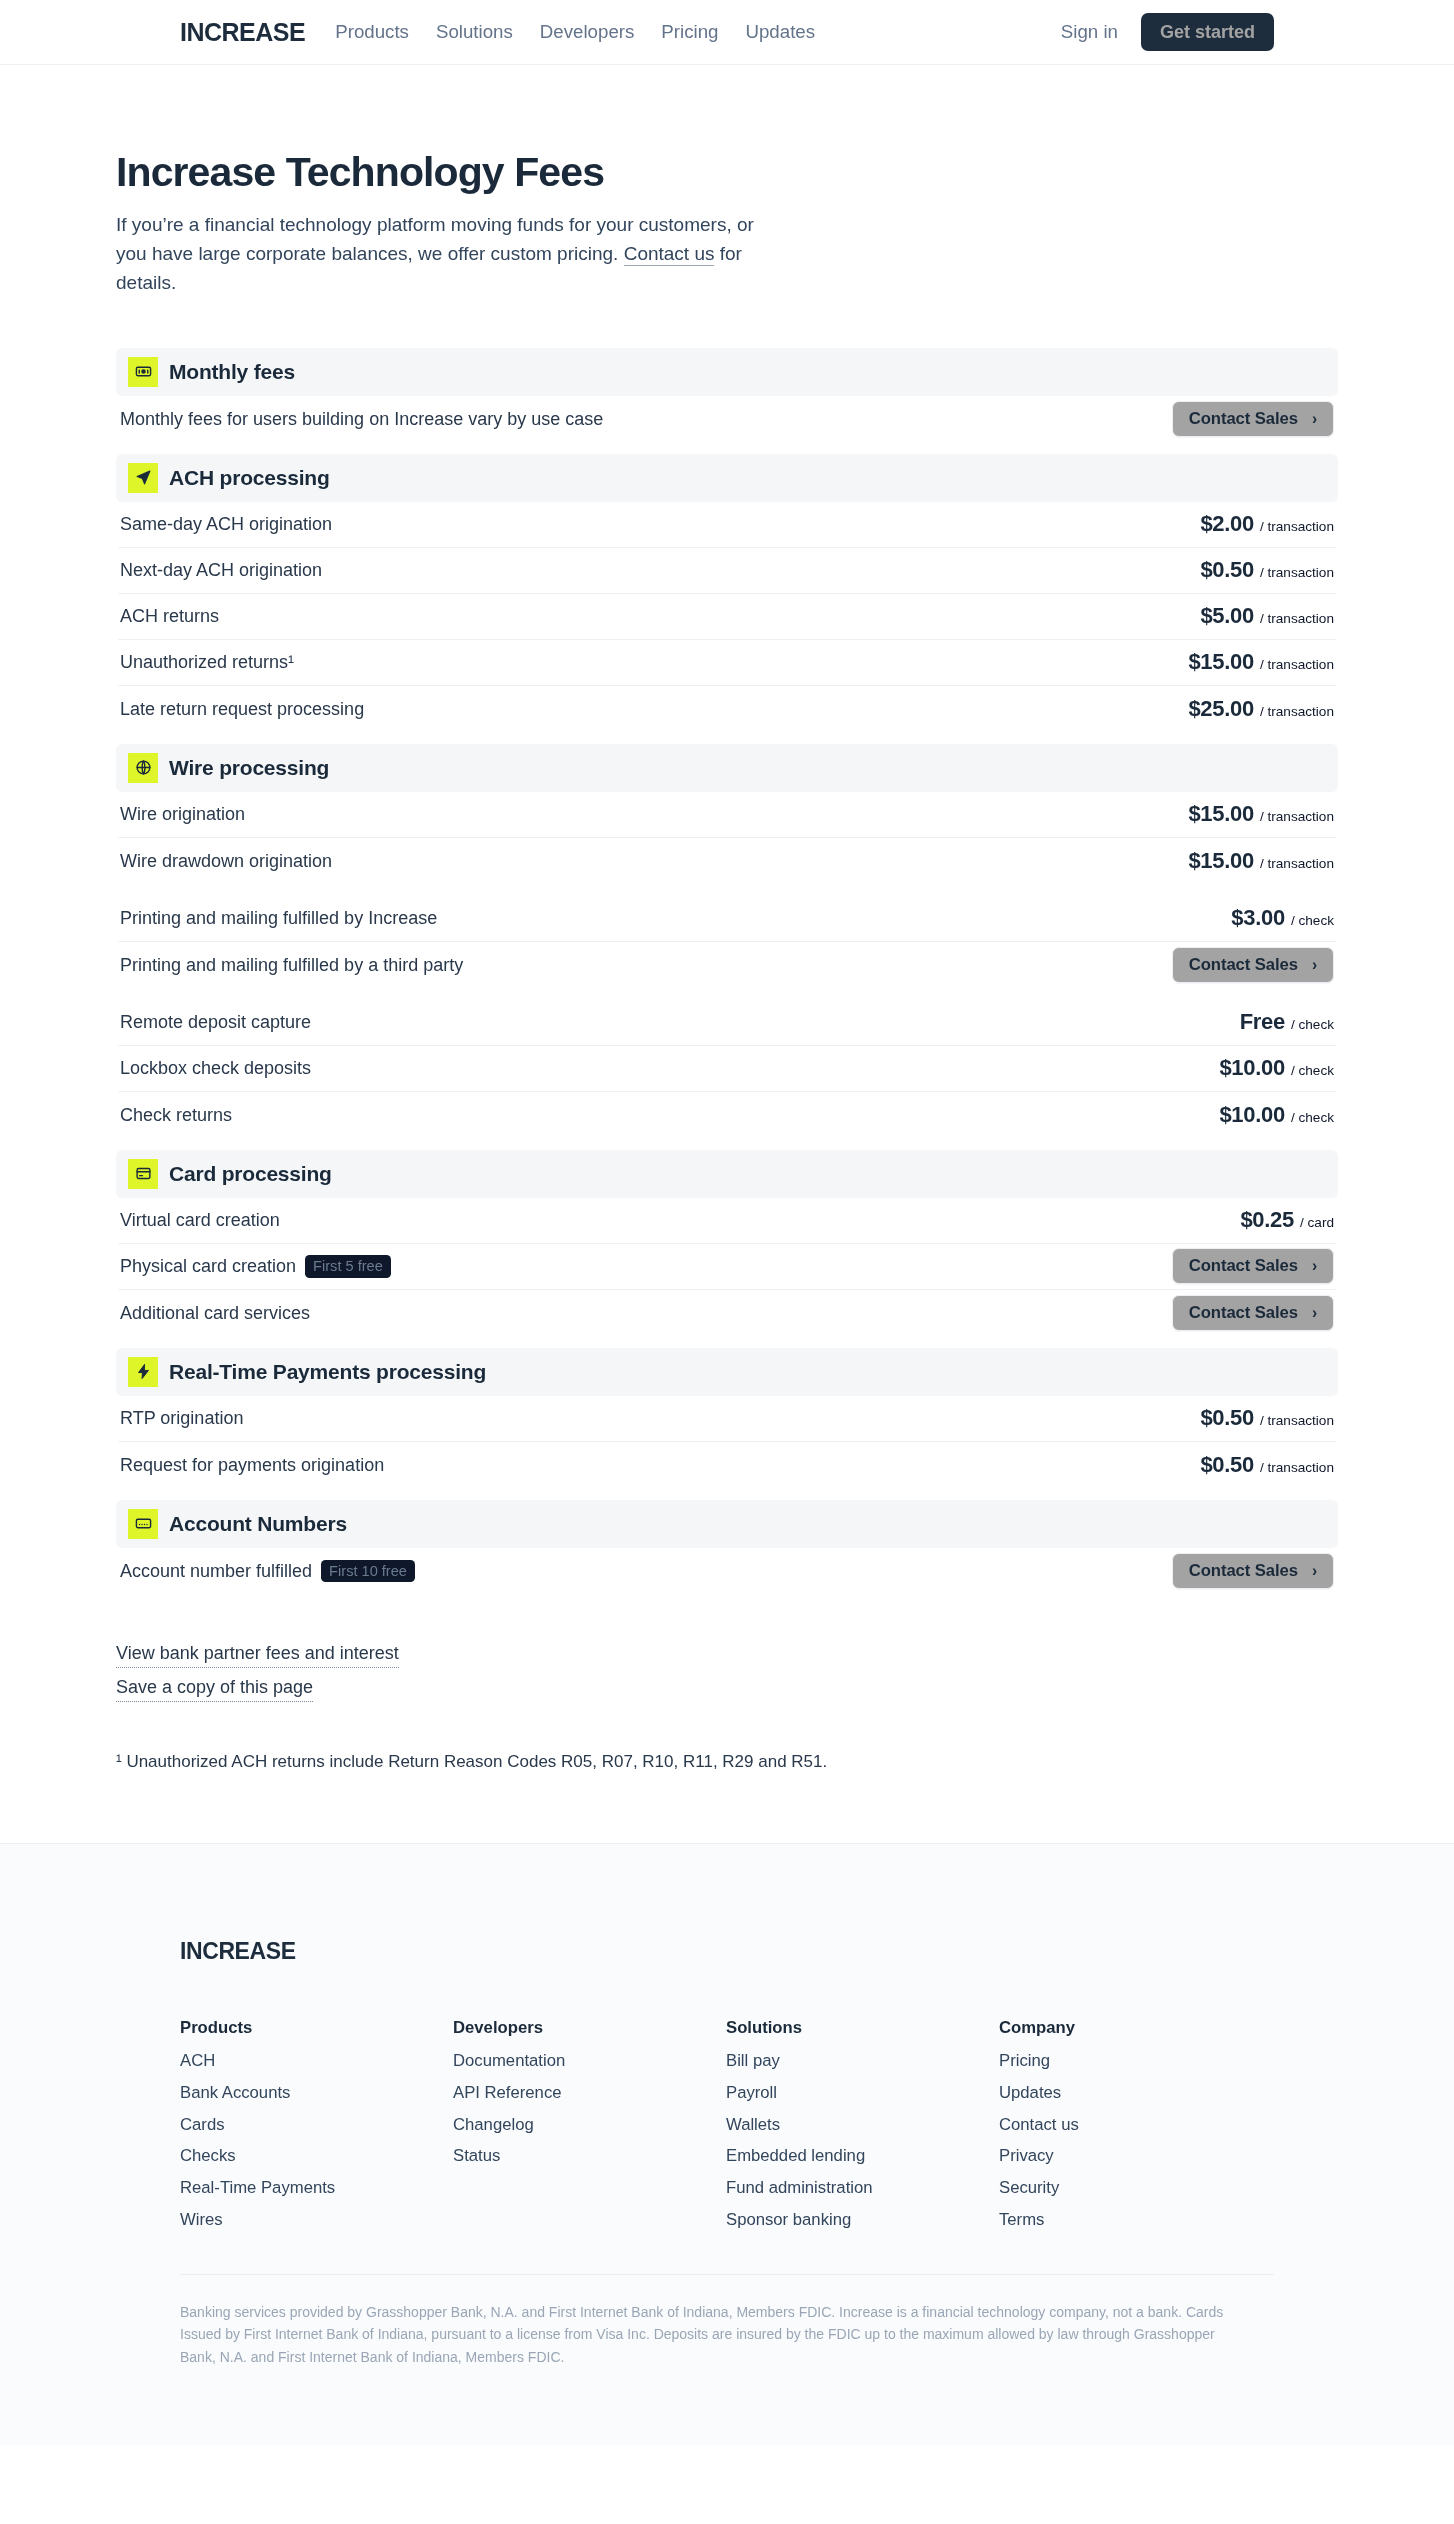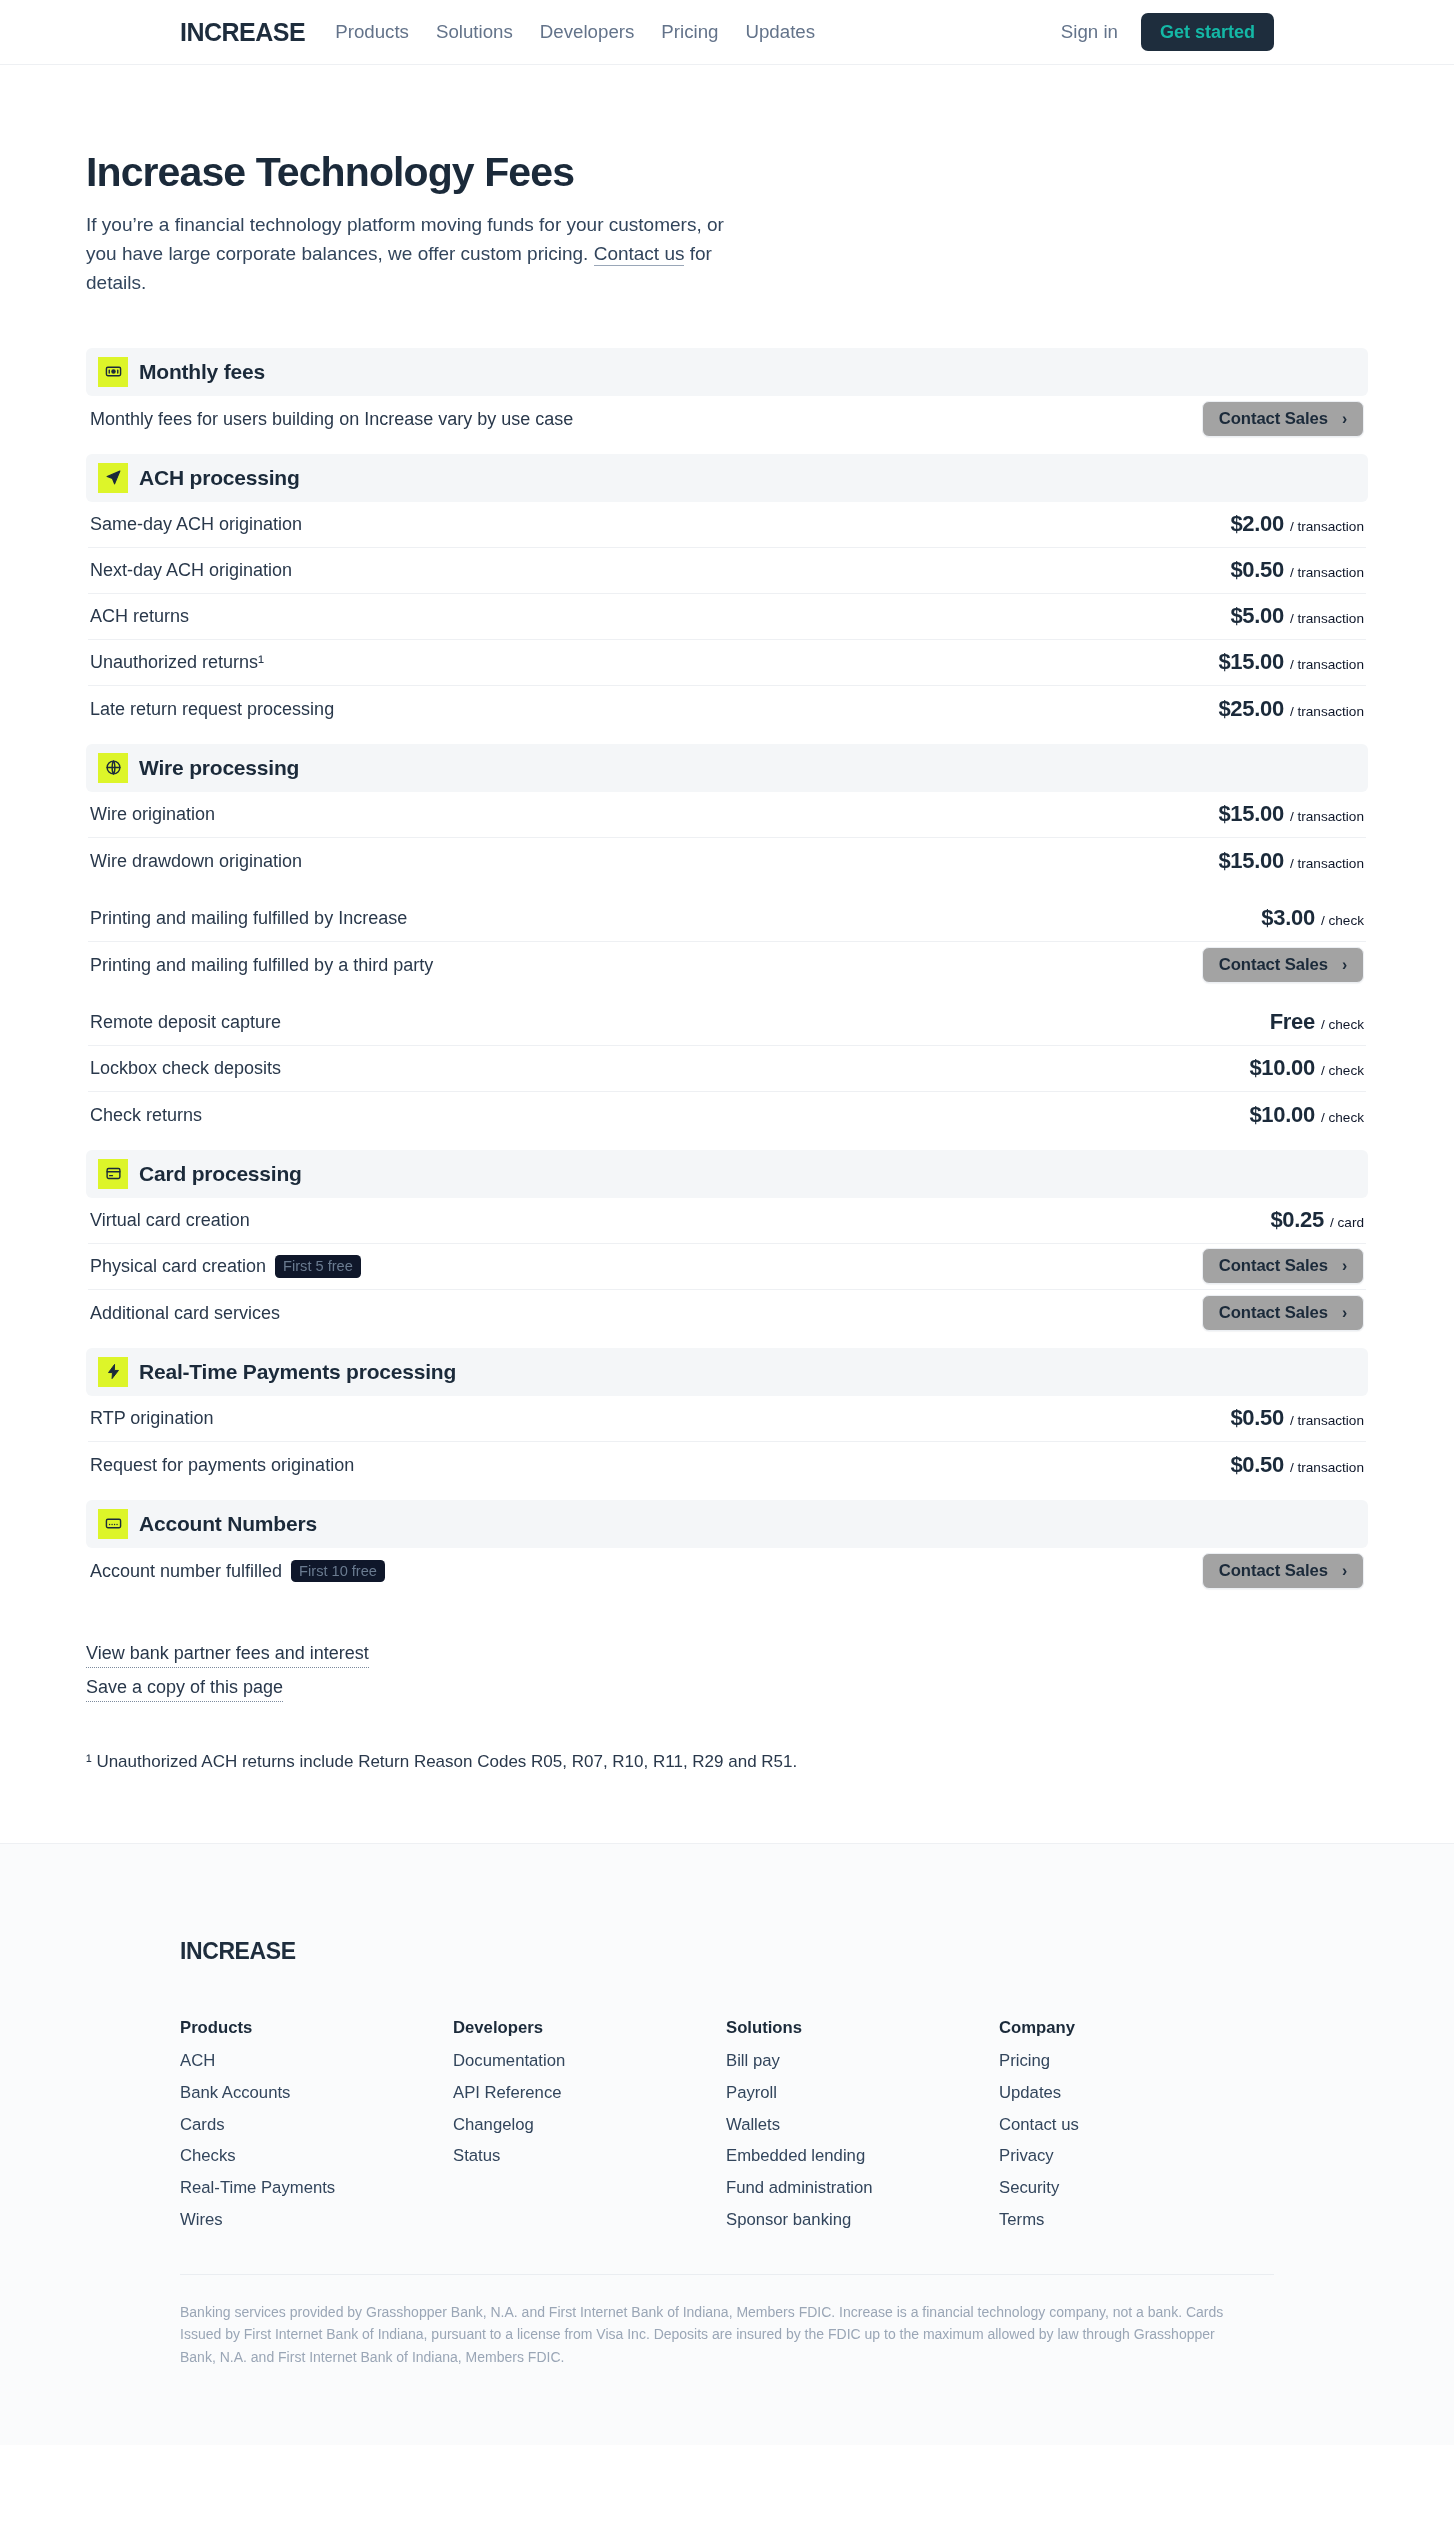--- a/index.html
+++ b/index.html
@@ -42,34 +42,34 @@
     align-items: center;
     gap: 23px;
   }
   .signin {
     font-size: 18.7px;
     color: #63738a;
     text-decoration: none;
   }
   .getstarted {
     background: #1e2d3d;
-    color: #14b8a6;
+    color: #a3a3a3;
     font-size: 18px;
     font-weight: 600;
     padding: 10px 19px;
     border-radius: 7px;
     border: none;
     cursor: pointer;
     font-family: inherit;
     line-height: 1;
   }
 
   
   .main {
-    padding: 0 86px;
+    padding: 0 116px;
     padding-top: 85px;
     background: #fff;
   }
   .page-title {
     font-size: 41px;
     font-weight: 800;
     letter-spacing: -0.9px;
     color: #1b2a3a;
     line-height: 1.08;
   }

